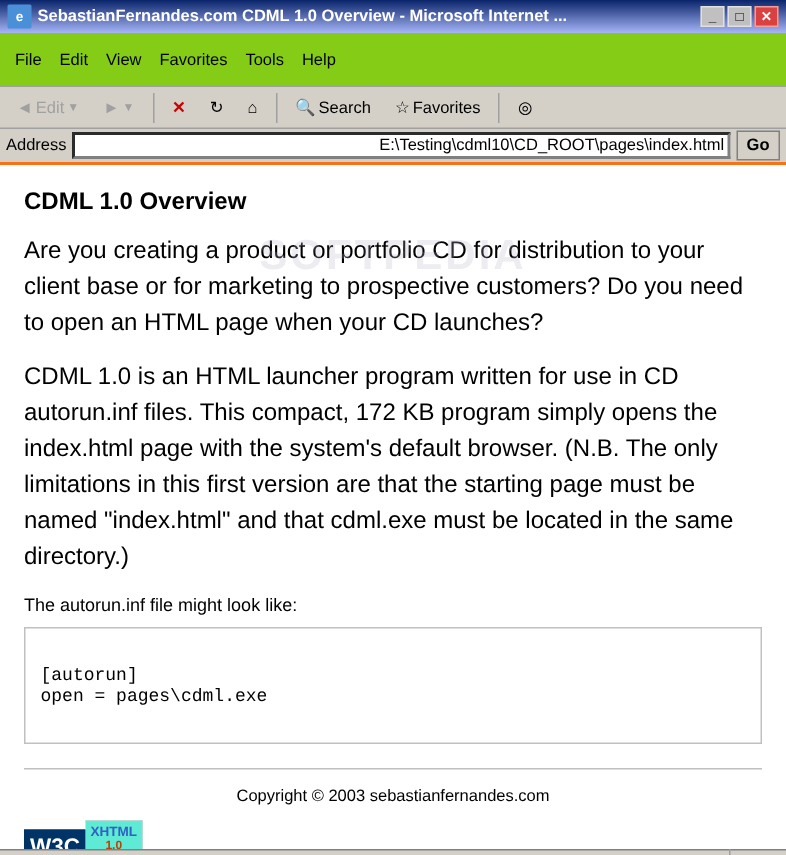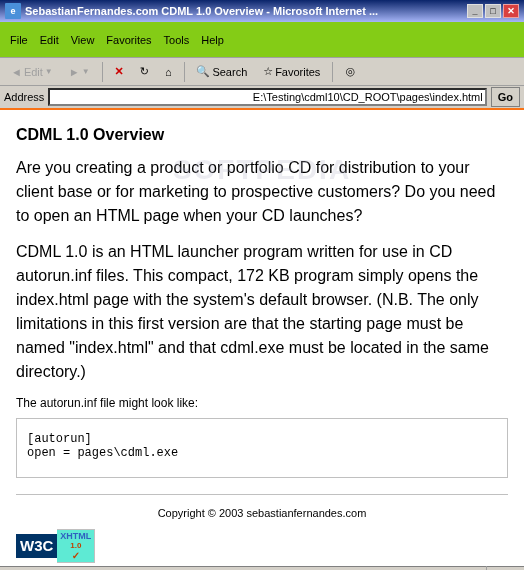--- a/index.html
+++ b/index.html
@@ -175,21 +175,21 @@
 
     .autorun-label {
       font-size: 12px;
       margin-bottom: 8px;
       color: black;
     }
 
     .code-box {
       border: 1px solid #c0c0c0;
       background: white;
-      padding: 13px 10px;
+      padding: 24px 10px;
       font-family: 'Courier New', monospace;
       font-size: 12px;
       margin-bottom: 16px;
       min-height: 60px;
     }
 
     .divider {
       border: none;
       border-top: 1px solid #c0c0c0;
       margin: 8px 0 12px 0;

